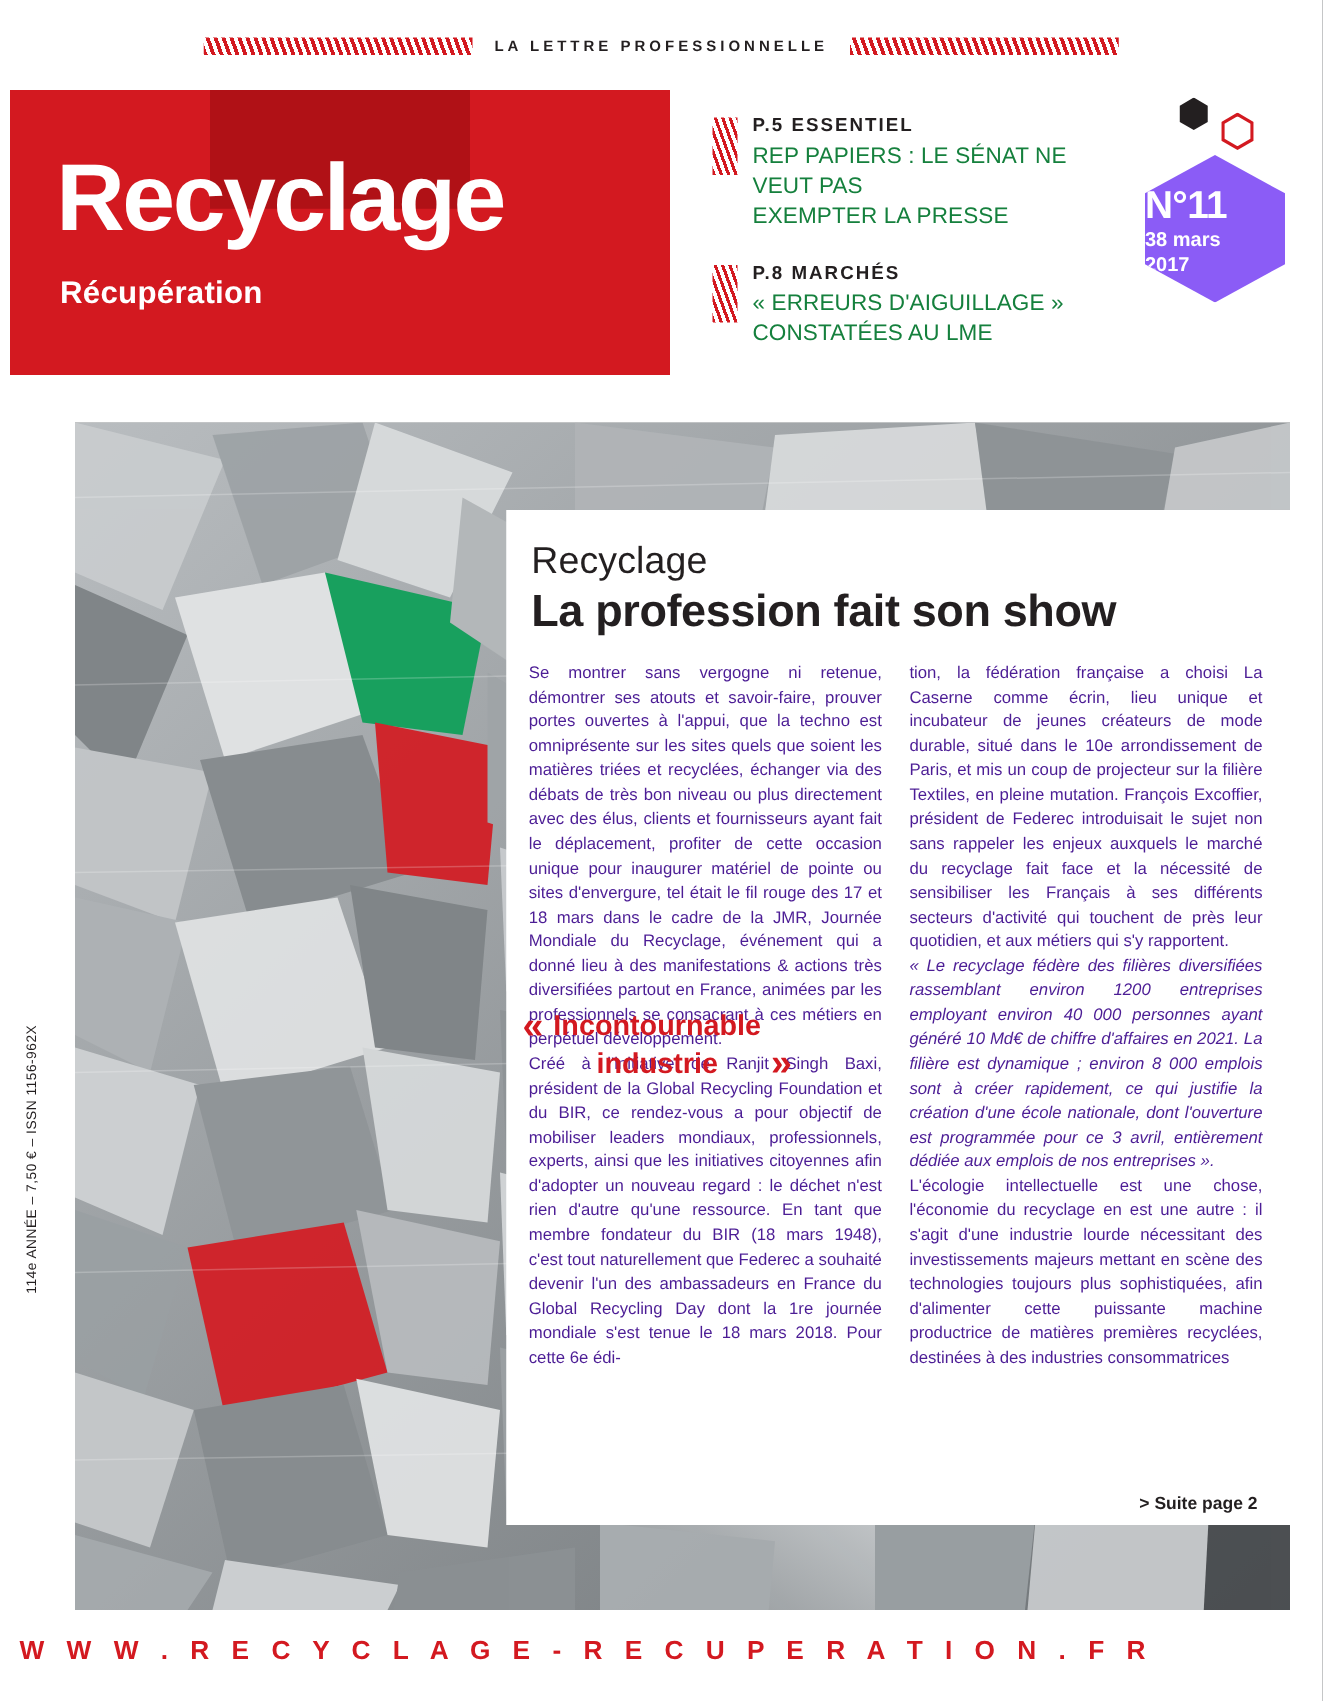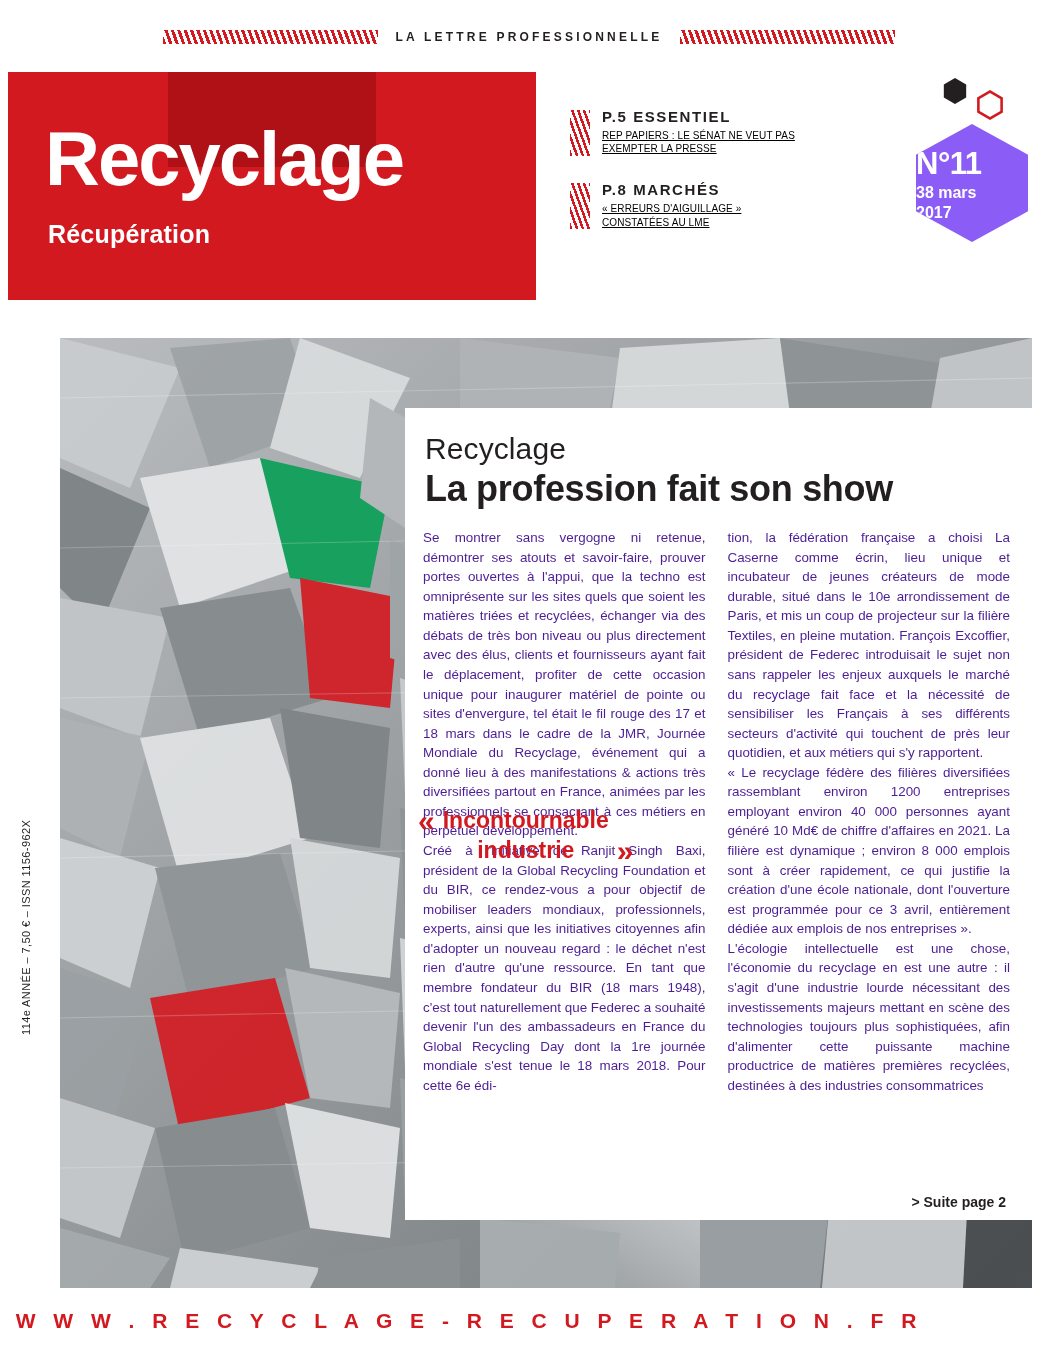--- a/index.html
+++ b/index.html
@@ -36,28 +36,28 @@
   }
   .mast-sub{
     position:absolute;left:40px;top:148px;
     color:#ffffff;font-size:25px;font-weight:bold;letter-spacing:0.2px;
   }
   .mast-tag{
     position:absolute;left:40px;top:185px;
     color:#ffffff;font-size:12.5px;font-weight:bold;letter-spacing:0.1px;
   }
   
-  .teasers{position:absolute;left:570px;top:108px;width:330px;}
+  .teasers{position:absolute;left:570px;top:92px;width:330px;}
   .teaser{position:relative;margin-bottom:26px;padding-left:32px;}
   .teaser .bars{
     position:absolute;left:0;top:2px;width:20px;height:46px;
     background:repeating-linear-gradient(70deg,#d31920 0 2.5px,#ffffff 2.5px 5.5px);
   }
   .teaser-head{font-size:15px;font-weight:bold;letter-spacing:1.6px;color:#231f20;margin-bottom:4px;}
-  .teaser-line{font-size:10px;color:#000000;line-height:1.32;letter-spacing:0.1px;text-decoration:underline;}
+  .teaser-line{font-size:18px;color:#15803d;line-height:1.32;letter-spacing:0.1px;}
   
   .hex-wrap{position:absolute;left:912px;top:72px;width:120px;height:170px;}
   .hex-black{
     position:absolute;left:30px;top:6px;width:26px;height:26px;background:#231f20;
     clip-path:polygon(50% 0%,93% 25%,93% 75%,50% 100%,7% 75%,7% 25%);
   }
   .hex-outline{
     position:absolute;left:63px;top:18px;width:30px;height:30px;
     background:#d31920;
     clip-path:polygon(50% 0%,93% 25%,93% 75%,50% 100%,7% 75%,7% 25%);
@@ -83,21 +83,21 @@
   .article{
     position:absolute;left:405px;top:408px;width:627px;height:812px;
     background:#ffffff;padding:18px 22px 0 18px;box-sizing:border-box;
   }
   .kicker{font-size:30px;color:#231f20;font-weight:normal;margin:6px 0 2px 2px;letter-spacing:0.1px;}
   .headline{font-size:36px;color:#231f20;font-weight:bold;margin:0 0 18px 2px;letter-spacing:-0.3px;}
   .cols{column-count:2;column-gap:22px;font-size:13.4px;line-height:1.46;color:#4c1d95;text-align:justify;}
   .cols p{margin:0 0 0 0;text-indent:0;}
   .cols p + p{margin-top:0;}
   .quote-wrap{position:absolute;left:418px;top:800px;width:200px;pointer-events:none;}
-  .ital{}
+  .ital{font-style:italic;}
   .suite{
     position:absolute;right:26px;bottom:10px;font-size:14px;font-weight:bold;color:#231f20;
   }
   
   .chev{color:#d31920;font-size:30px;font-weight:bold;line-height:1;}
   
   .spine{
     position:absolute;left:20px;top:1035px;width:320px;
     transform:rotate(-90deg);transform-origin:left top;
     font-size:11px;color:#231f20;letter-spacing:0.4px;white-space:nowrap;

